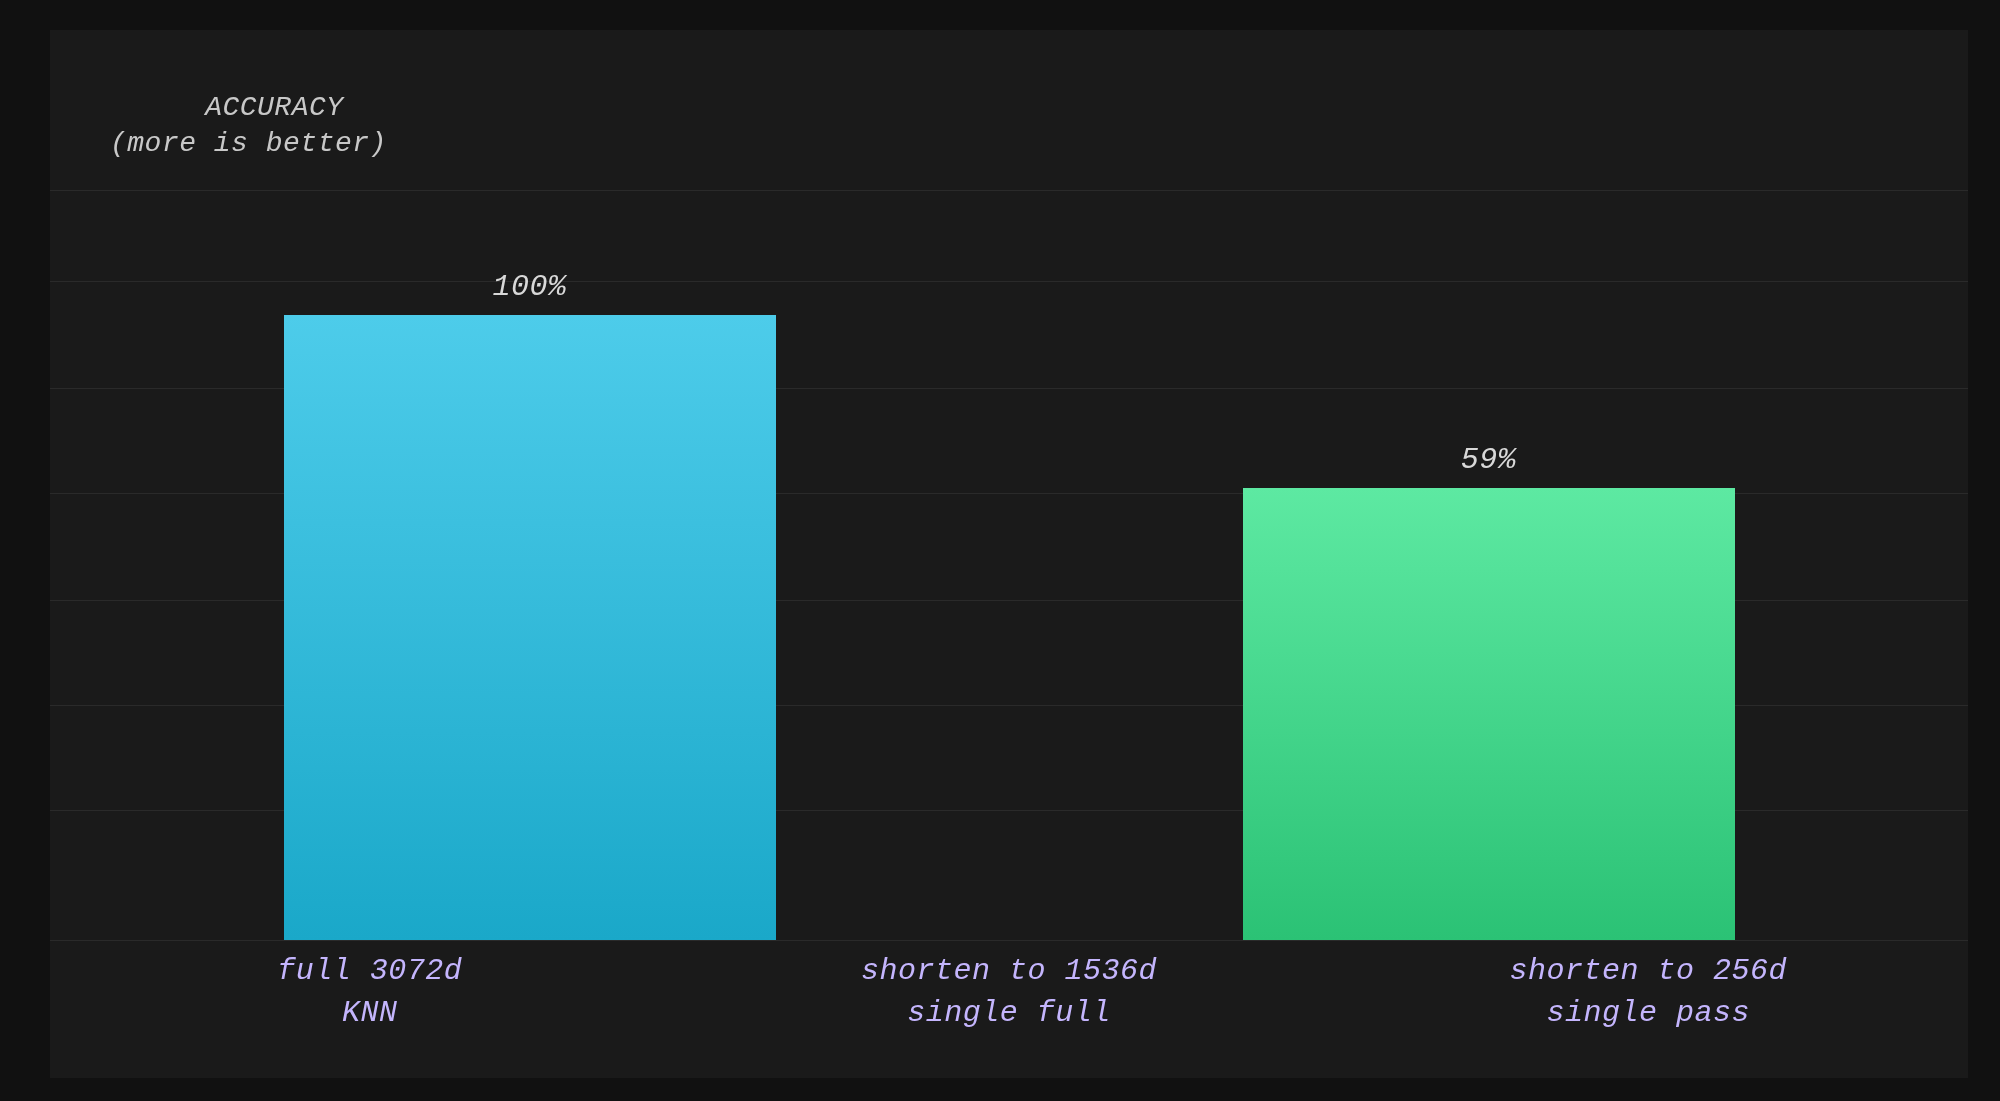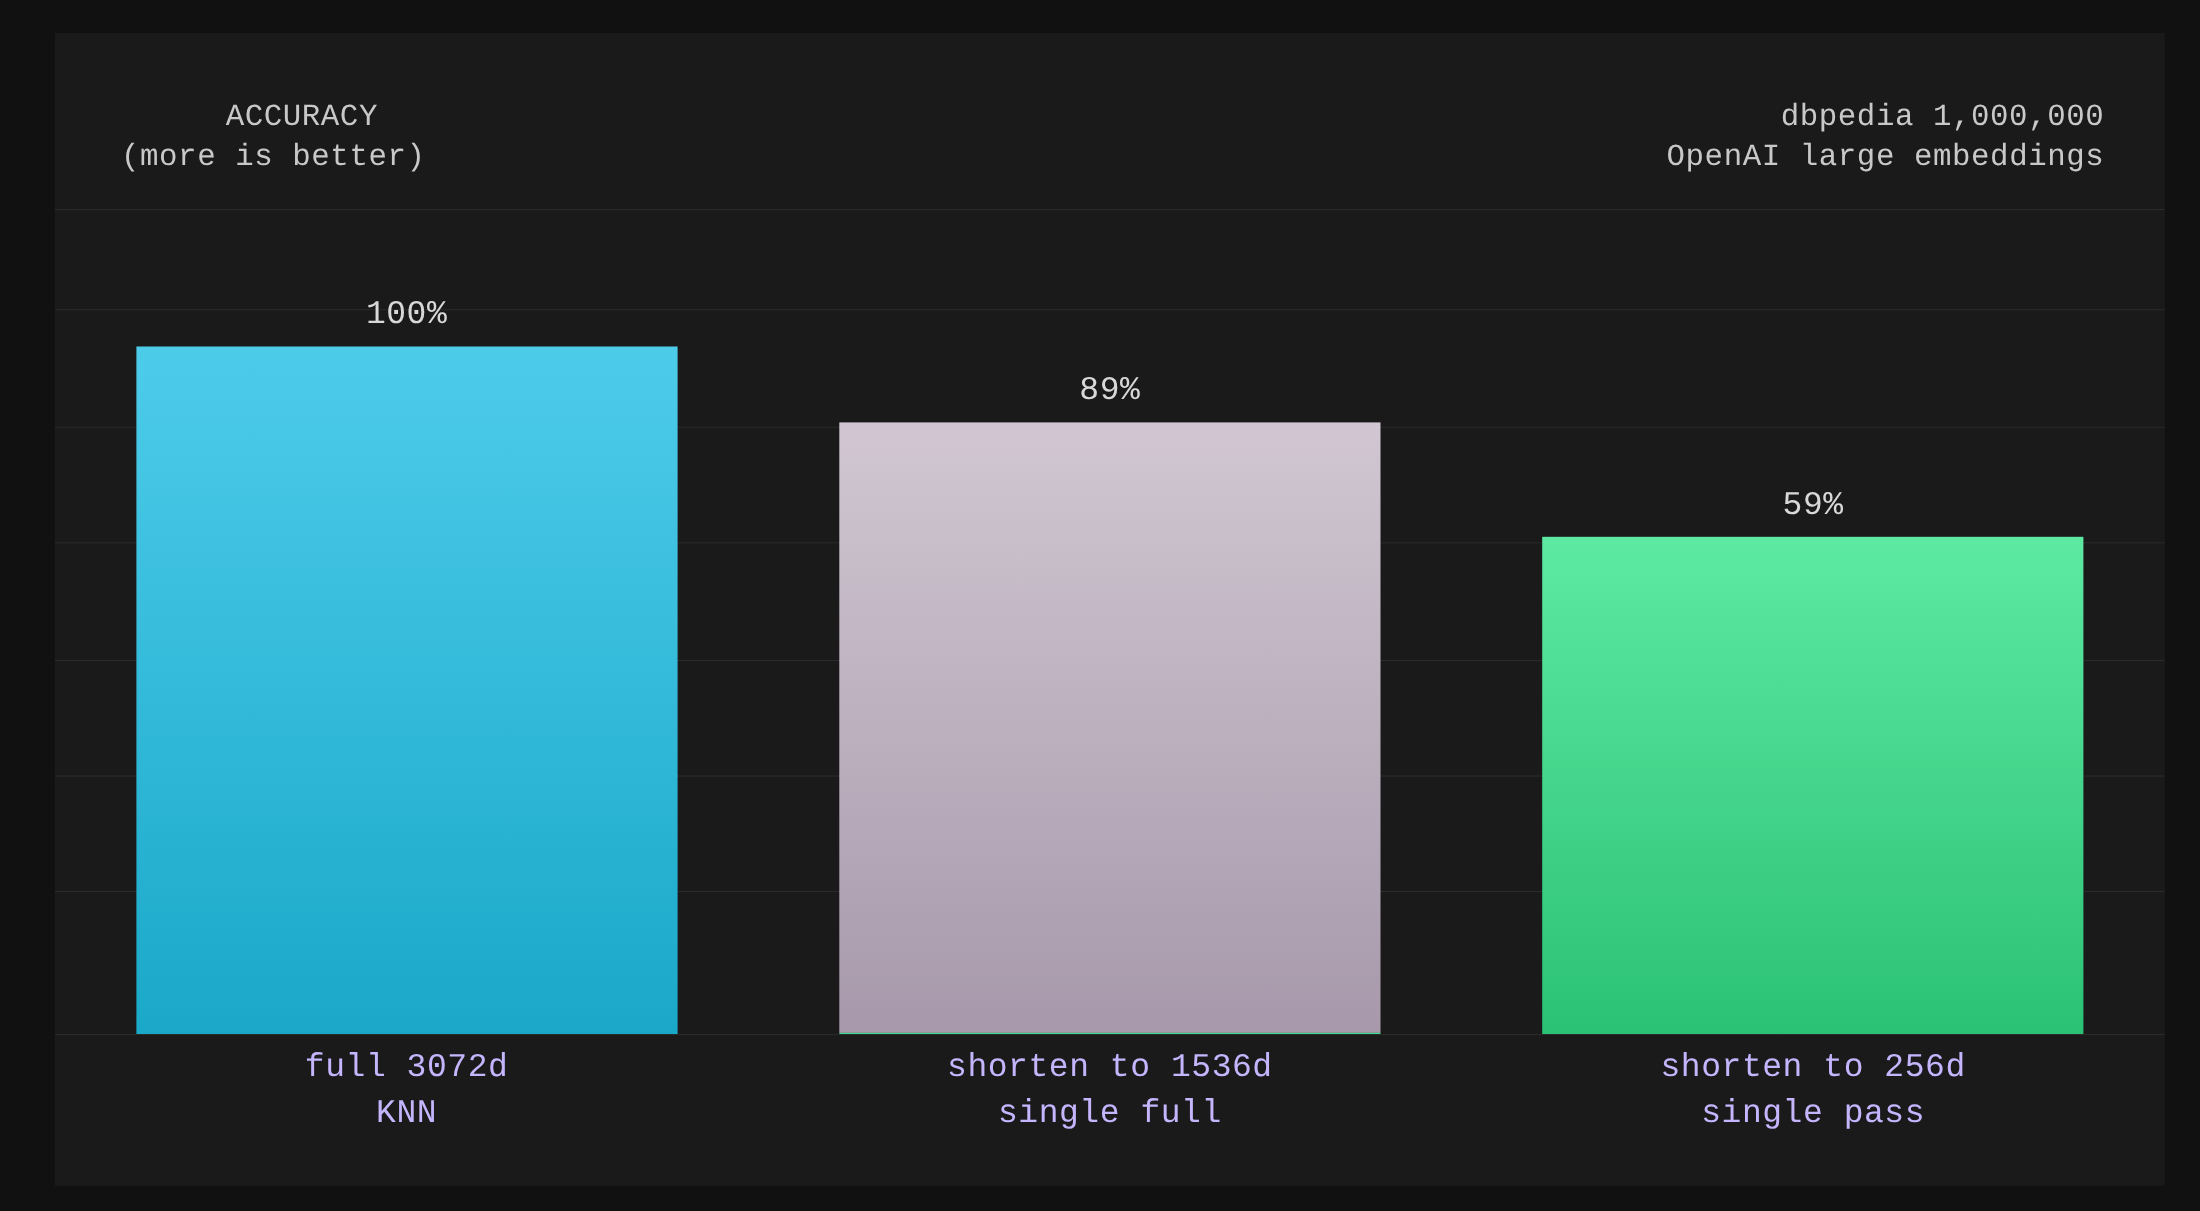--- a/index.html
+++ b/index.html
@@ -1,15 +1,15 @@
 <!DOCTYPE html>
 <html><head>
   <meta charset="utf-8">
   <style>
-    * { margin: 0; padding: 0; box-sizing: border-box; }
+    * { margin: 0; padding: 0; box-sizing: border-box; font-style: italic; }
     html, body {
       width: 2000px;
       height: 1101px;
       background: #111111;
       font-family: 'Menlo', 'Consolas', 'Courier New', monospace;
       color: #c8c8c8;
       overflow: hidden;
     }
     .stage {
       position: absolute;
@@ -107,43 +107,36 @@
       letter-spacing: 0.5px;
     }
   </style>
 </head>
 <body>
 
 <div class="stage">
 
   <div class="title-left">   ACCURACY
 (more is better)</div>
-  <div class="title-right">dbpedia 1,000,000
-OpenAI large embeddings</div>
 
   <div class="plot">
     <div id="gridlines">
         <div class="gridline" style="top: 750px;"></div>
         <div class="gridline" style="top: 620.25px;"></div>
         <div class="gridline" style="top: 515.25px;"></div>
         <div class="gridline" style="top: 410.25px;"></div>
         <div class="gridline" style="top: 303px;"></div>
         <div class="gridline" style="top: 198px;"></div>
         <div class="gridline" style="top: 90.75px;"></div>
         <div class="gridline" style="top: 0px;"></div>
       </div>
     <div class="bars" id="bars">
         <div class="bar-slot">
           <div class="bar bar-0" style="height: 625px;">
             <div class="bar-value">100%</div>
-          </div>
-        </div>
-        <div class="bar-slot">
-          <div class="bar bar-1" style="height: 556.25px;">
-            <div class="bar-value">89%</div>
           </div>
         </div>
         <div class="bar-slot">
           <div class="bar bar-2" style="height: 452px;">
             <div class="bar-value">59%</div>
           </div>
         </div>
       </div>
   </div>
 

